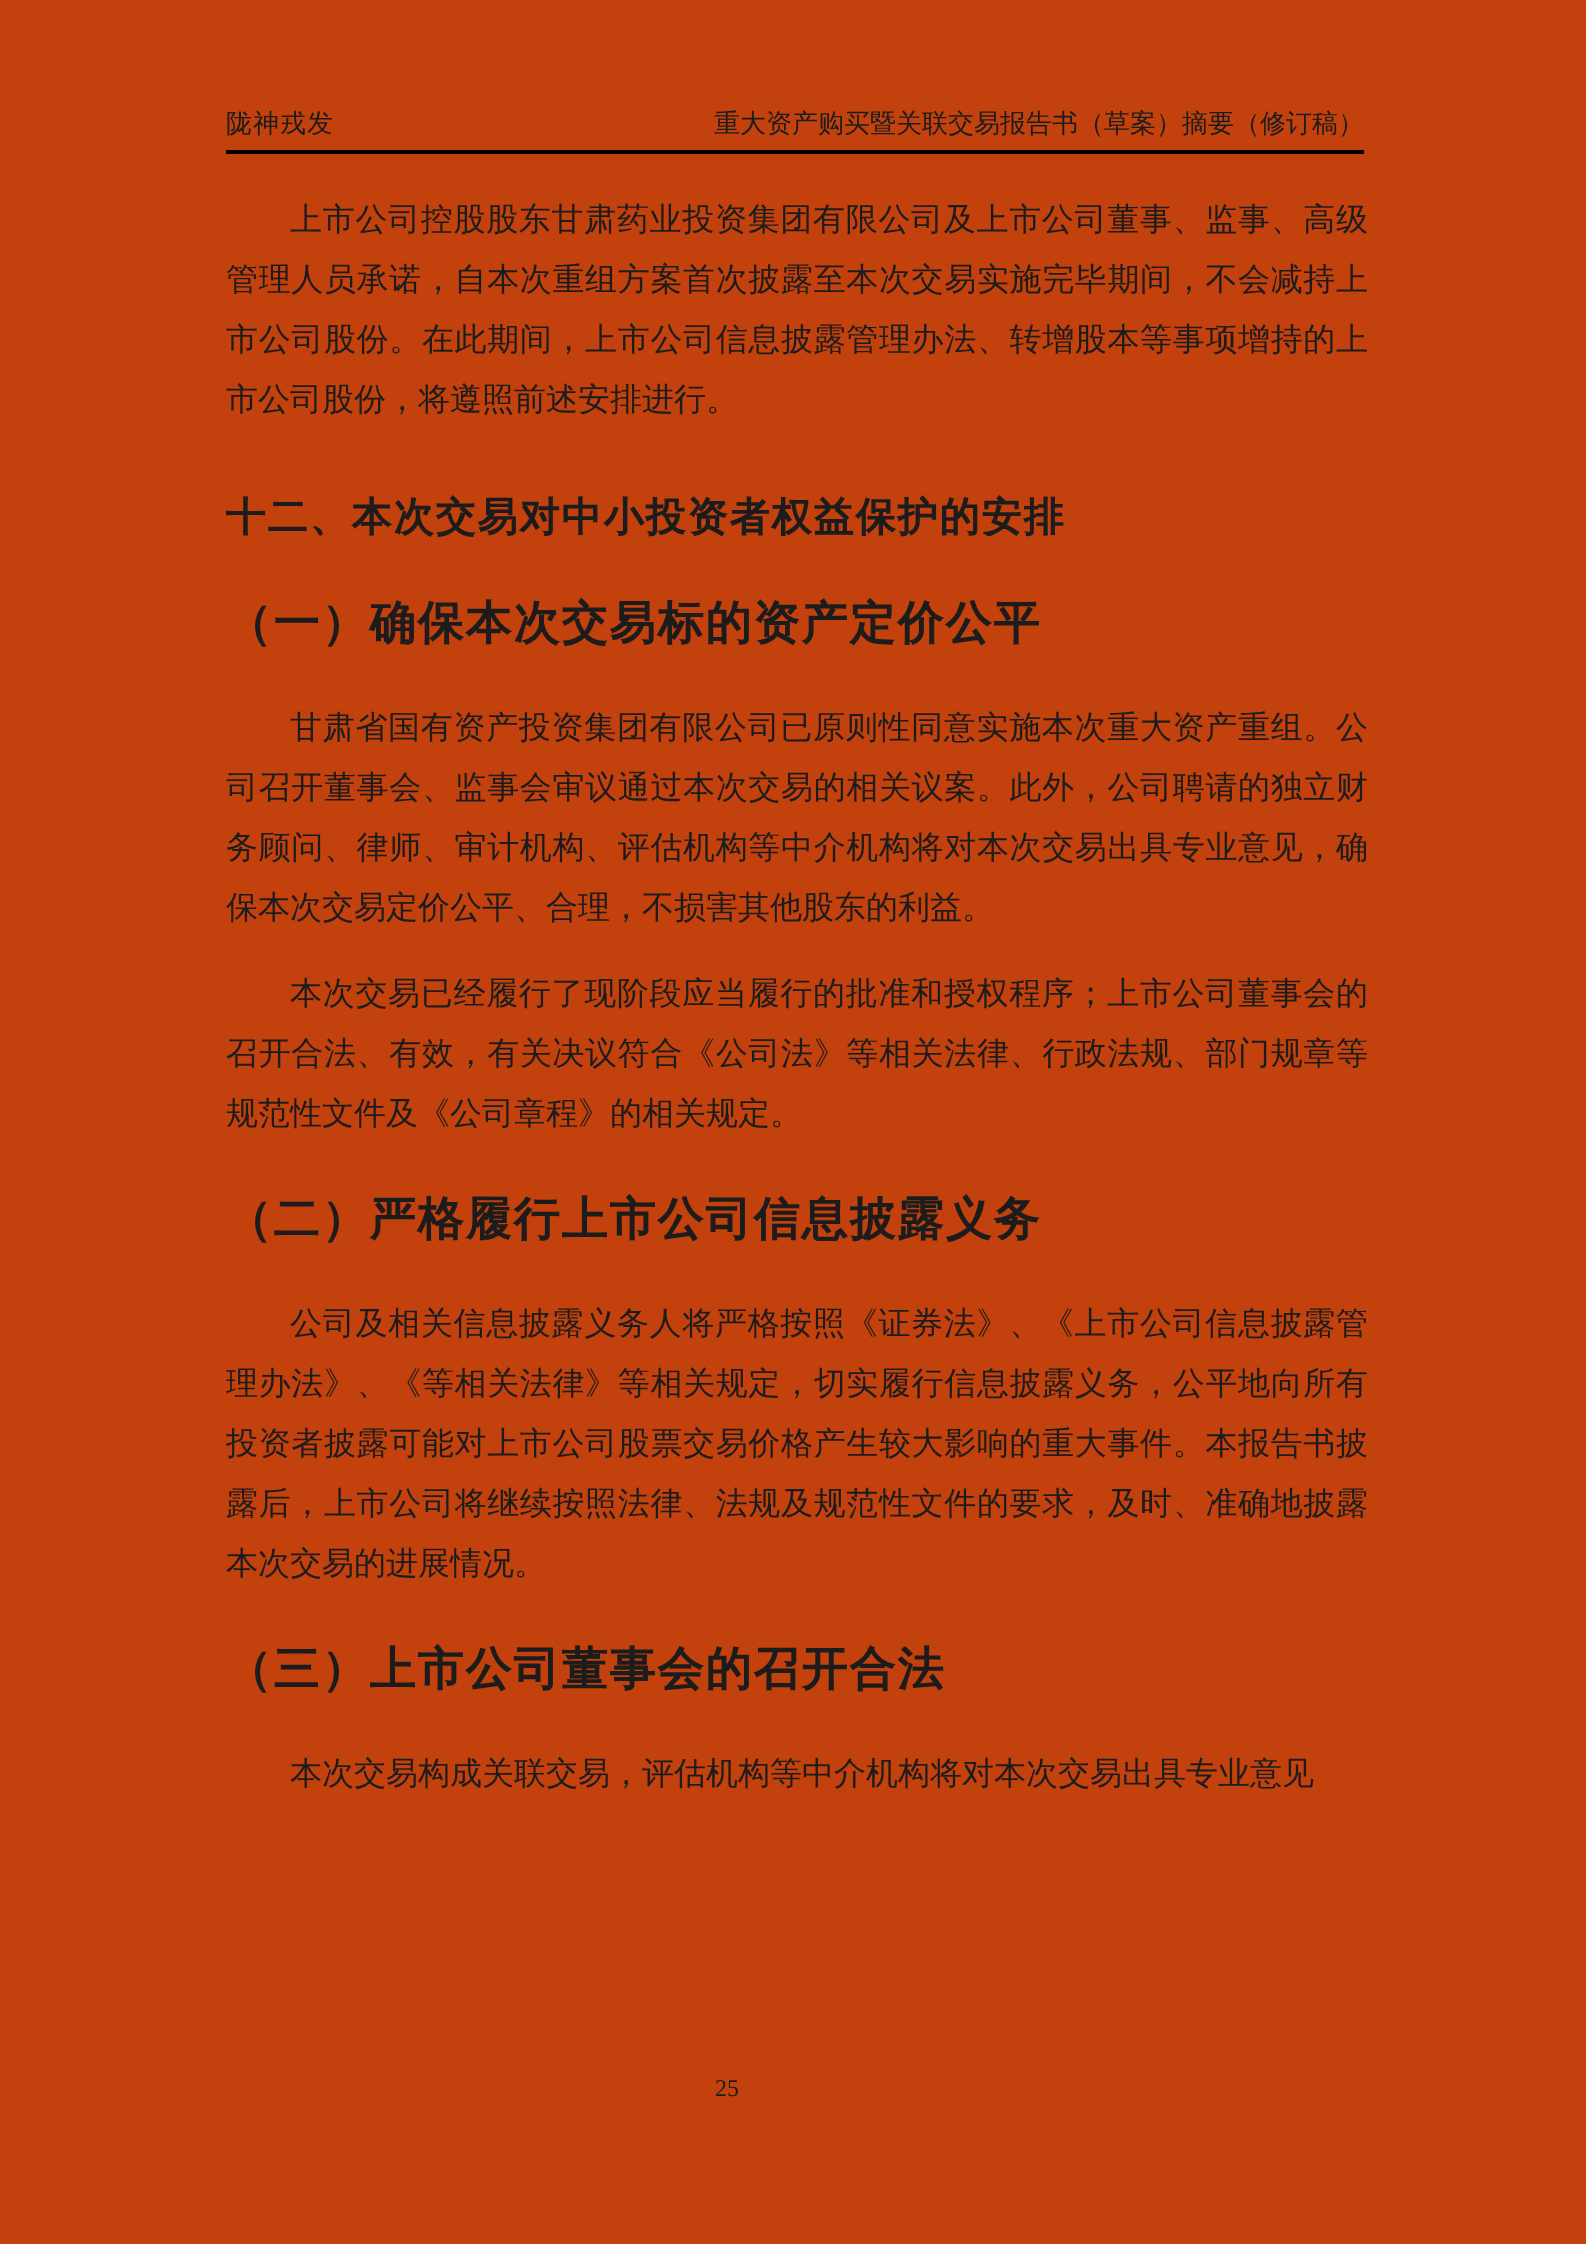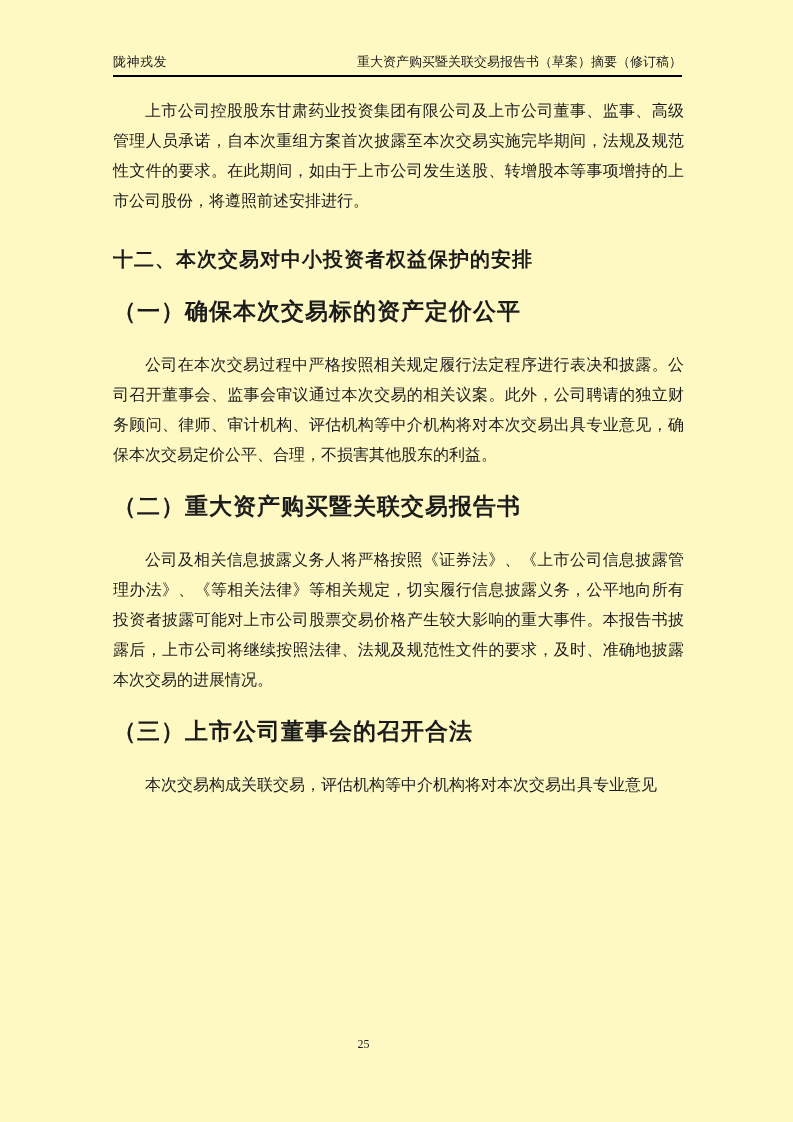--- a/index.html
+++ b/index.html
@@ -4,21 +4,21 @@
 <style>
   html, body {
     margin: 0;
     padding: 0;
     background: #ffffff;
   }
   .page {
     position: relative;
     width: 793px;
     height: 1122px;
-    background: #fef9c3;
+    background: #c2410c;
     overflow: hidden;
     font-family: "Liberation Serif", "DejaVu Serif", serif;
     color: #1c1c1c;
   }
   
   .doc-header {
     position: absolute;
     top: 54px;
     left: 113px;
     width: 569px;
@@ -85,30 +85,31 @@
 <div class="page">
 
   <div class="doc-header">
     <span class="hdr-left">陇神戎发</span>
     <span class="hdr-right">重大资产购买暨关联交易报告书（草案）摘要（修订稿）</span>
   </div>
 
   <div class="doc-body">
 
 
-    <p class="para indent">上市公司控股股东甘肃药业投资集团有限公司及上市公司董事、监事、高级管理人员承诺，自本次重组方案首次披露至本次交易实施完毕期间，法规及规范性文件的要求。在此期间，如由于上市公司发生送股、转增股本等事项增持的上市公司股份，将遵照前述安排进行。</p>
+    <p class="para indent">上市公司控股股东甘肃药业投资集团有限公司及上市公司董事、监事、高级管理人员承诺，自本次重组方案首次披露至本次交易实施完毕期间，不会减持上市公司股份。在此期间，上市公司信息披露管理办法、转增股本等事项增持的上市公司股份，将遵照前述安排进行。</p>
 
     <h1 class="h-level1">十二、本次交易对中小投资者权益保护的安排</h1>
 
     <h2 class="h-level2">（一）确保本次交易标的资产定价公平</h2>
 
-    <p class="para indent">公司在本次交易过程中严格按照相关规定履行法定程序进行表决和披露。公司召开董事会、监事会审议通过本次交易的相关议案。此外，公司聘请的独立财务顾问、律师、审计机构、评估机构等中介机构将对本次交易出具专业意见，确保本次交易定价公平、合理，不损害其他股东的利益。</p>
+    <p class="para indent">甘肃省国有资产投资集团有限公司已原则性同意实施本次重大资产重组。公司召开董事会、监事会审议通过本次交易的相关议案。此外，公司聘请的独立财务顾问、律师、审计机构、评估机构等中介机构将对本次交易出具专业意见，确保本次交易定价公平、合理，不损害其他股东的利益。</p>
 
+    <p class="para indent">本次交易已经履行了现阶段应当履行的批准和授权程序；上市公司董事会的召开合法、有效，有关决议符合《公司法》等相关法律、行政法规、部门规章等规范性文件及《公司章程》的相关规定。</p>
 
-    <h2 class="h-level2">（二）重大资产购买暨关联交易报告书</h2>
+    <h2 class="h-level2">（二）严格履行上市公司信息披露义务</h2>
 
     <p class="para indent">公司及相关信息披露义务人将严格按照《证券法》、《上市公司信息披露管理办法》、《等相关法律》等相关规定，切实履行信息披露义务，公平地向所有投资者披露可能对上市公司股票交易价格产生较大影响的重大事件。本报告书披露后，上市公司将继续按照法律、法规及规范性文件的要求，及时、准确地披露本次交易的进展情况。</p>
 
     <h2 class="h-level2">（三）上市公司董事会的召开合法</h2>
 
     <p class="para indent">本次交易构成关联交易，评估机构等中介机构将对本次交易出具专业意见</p>
 
   </div>
 
   <div class="doc-footer">

